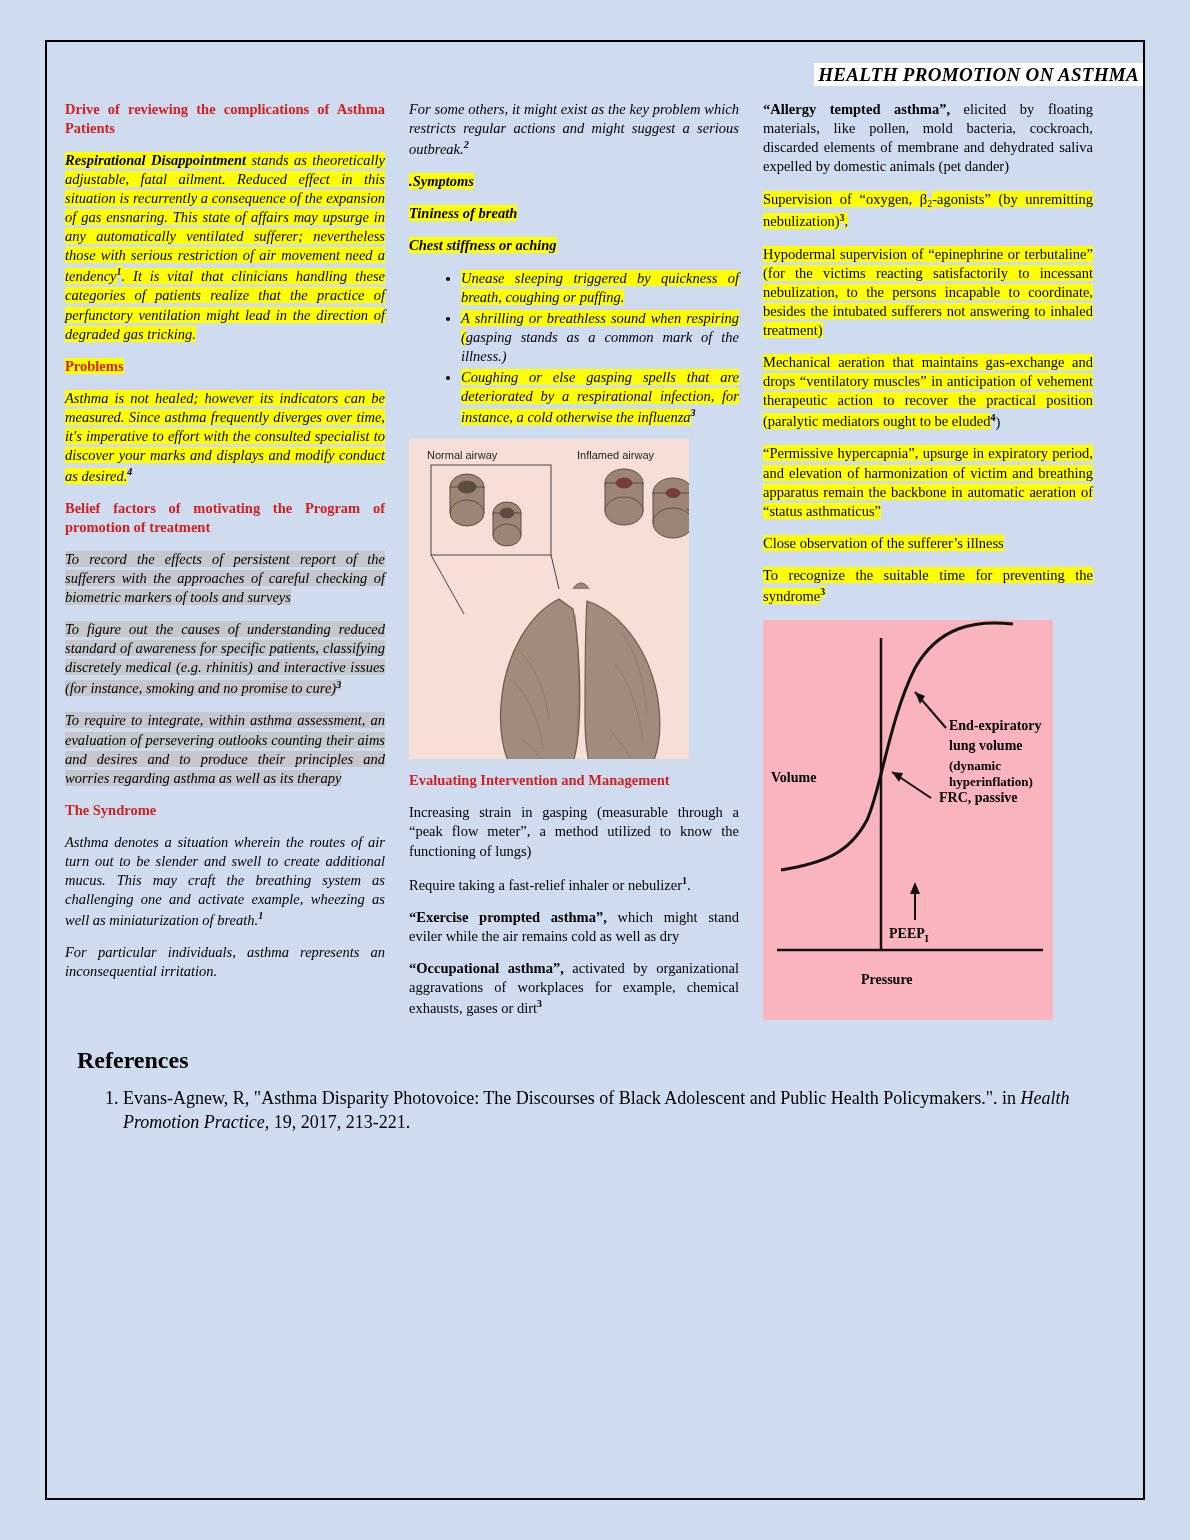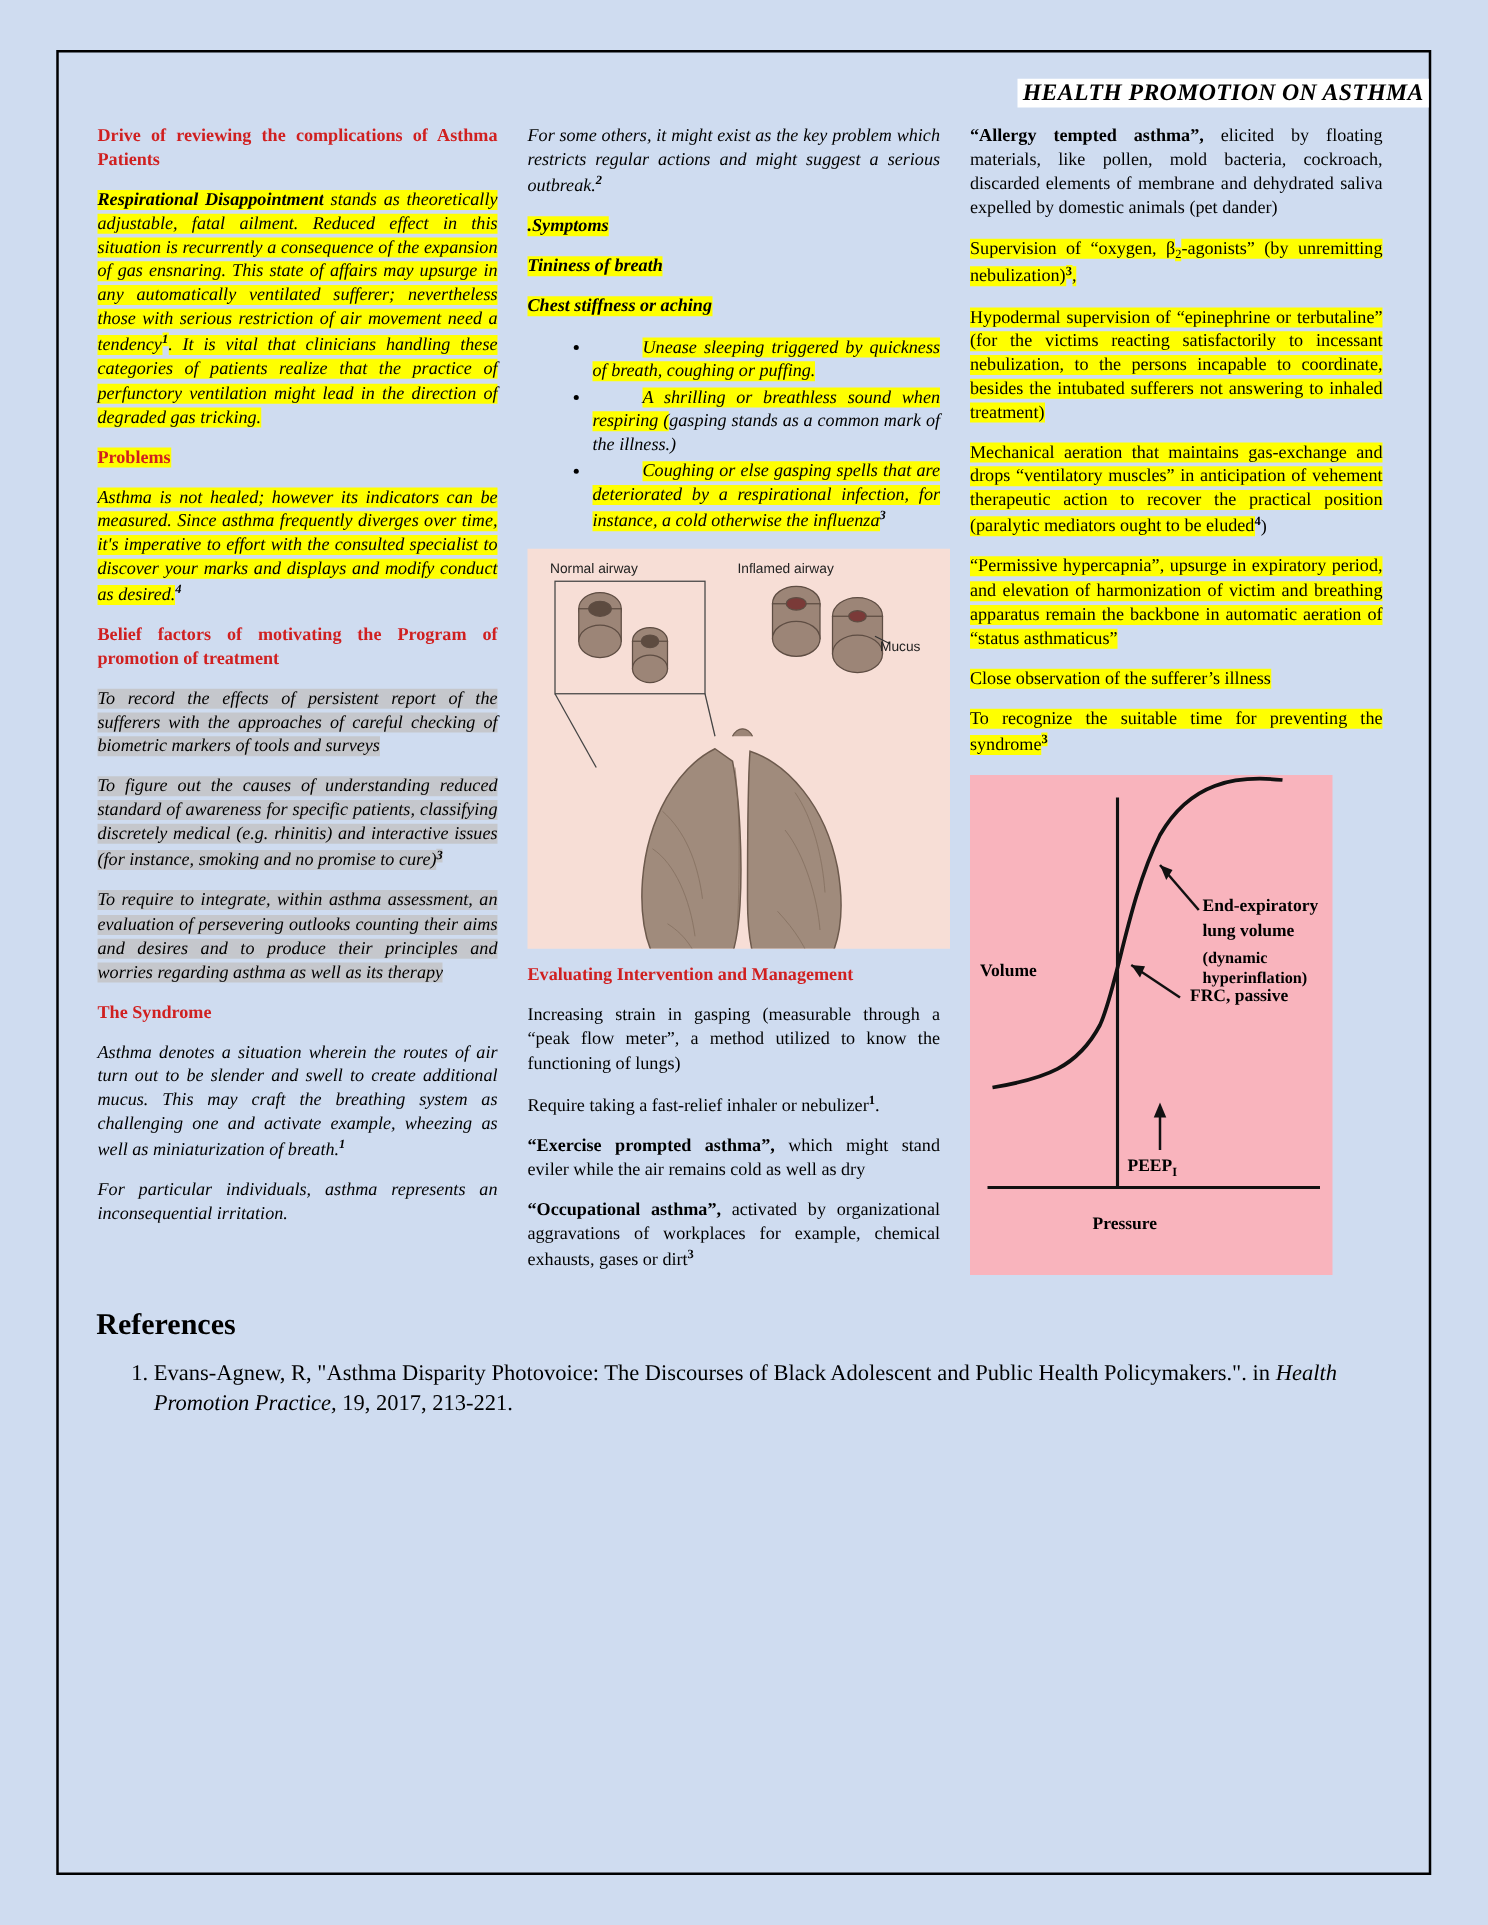--- a/index.html
+++ b/index.html
@@ -22,43 +22,43 @@
     text-align:right;
     margin-top:22px;
     font-style:italic;
     font-weight:bold;
     font-size:19px;
     letter-spacing:0.3px;
   }
   .doc-title span { background:#ffffff; padding:1px 4px; }
   .cols {
     display:flex;
-    padding:14px 22px 0 31px;
+    padding:14px 22px 0 18px;
     gap:24px;
   }
   .col { width:320px; }
   .col.mid { width:330px; }
   .col.right { width:330px; }
 
   p { margin:0 0 13px 0; font-size:14.5px; line-height:1.32; text-align:justify; }
   .hl { background:#ffff00; }
   .hl-grey { background:#c5c7cc; }
   .red-head { color:#d02020; font-weight:bold; font-size:14.5px; margin:0 0 13px 0; line-height:1.3; }
   .ital { font-style:italic; }
   .bold { font-weight:bold; }
   sup { font-size:10px; font-weight:bold; vertical-align:super; }
 
   ul.bullets { margin:0 0 12px 0; padding-left:52px; }
   ul.bullets li { font-style:italic; font-size:14.5px; line-height:1.32; text-align:justify; margin-bottom:2px; }
   ul.bullets li::marker { color:#000; }
-  ul.bullets li span.hl { background:#ffff00;margin-left:40px; }
+  ul.bullets li span.hl { background:#ffff00; }
 
   
   .fig-lungs {
-    width:338px; height:320px;
+    width:280px; height:320px;
     background:#f7ded6;
     margin:4px 0 12px 0;
     position:relative;
     overflow:hidden;
   }
   .fig-lungs .label { position:absolute; font-size:11px; font-family:"Liberation Sans", sans-serif; color:#222; }
 
   
   .fig-chart {
     width:290px; height:400px;

